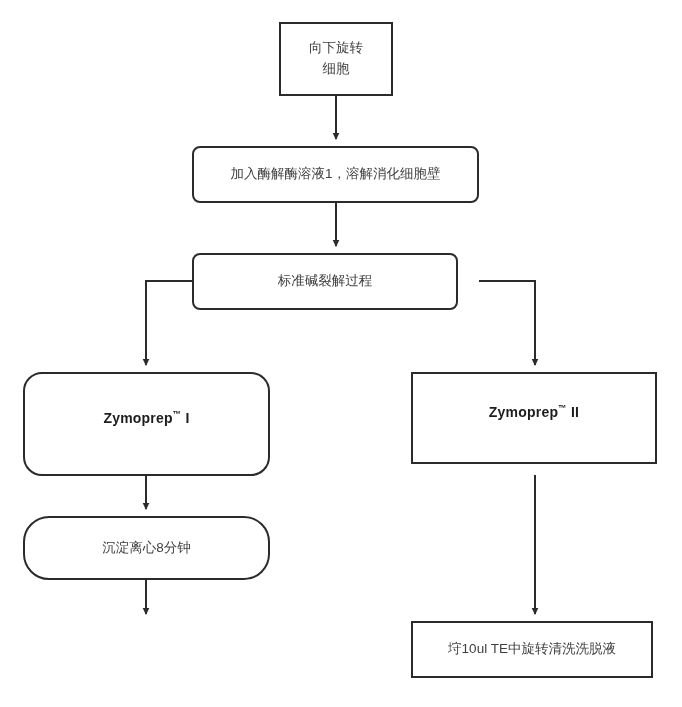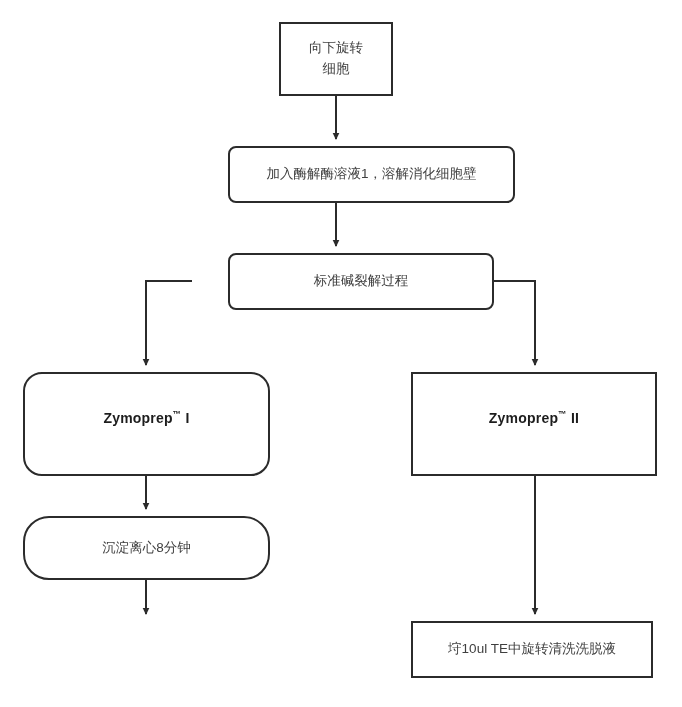--- a/index.html
+++ b/index.html
@@ -27,21 +27,20 @@
     align-items: center;
     justify-content: center;
     text-align: center;
     color: #3a3a3a;
     font-size: 13.5px;
     line-height: 1.55;
     padding: 6px 24px;
   }
   .node.rounded {
     border-radius: 8px;
-    margin-left: 36px;
   }
   .node-title {
     font-weight: bold;
     color: #1d1d1d;
     font-size: 14px;
     margin-bottom: 10px;
     letter-spacing: .2px;
   }
   .node-title sup {
     font-size: 8.5px;
@@ -113,21 +112,21 @@
   <div class="node rounded" style="left:192px; top:253px; width:266px; height:57px;">
     <div class="node-body">标准碱裂解过程</div>
   </div>
 
   <div class="node" style="left:23px; top:372px; width:247px; height:104px;border-radius:19px;">
     <div class="node-title">
       <span>Zymoprep</span><sup>™</sup><span> I</span>
     </div>
   </div>
 
-  <div class="node" style="left:411px; top:372px; width:246px; height:104px;">
+  <div class="node" style="left:411px; top:372px; width:246px; height:92px;">
     <div class="node-title">
       <span>Zymoprep</span><sup>™</sup><span> II</span>
     </div>
   </div>
 
   <div class="node" style="left:23px; top:516px; width:247px; height:64px;border-radius:26px;">
     <div class="node-body">沉淀离心8分钟</div>
   </div>
 
 

